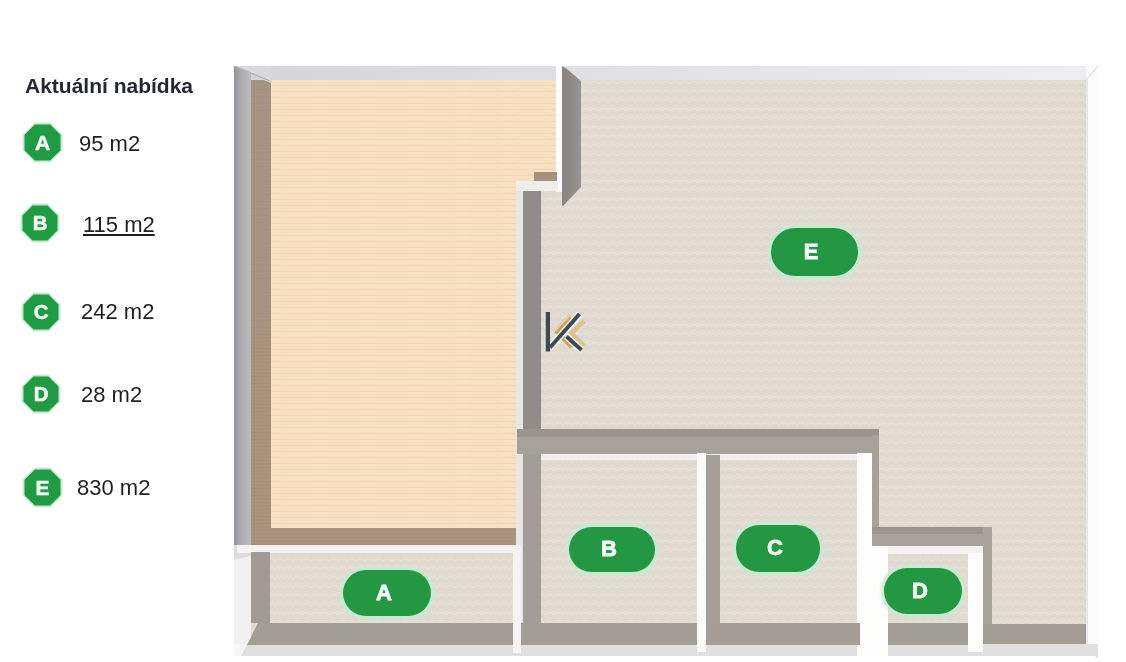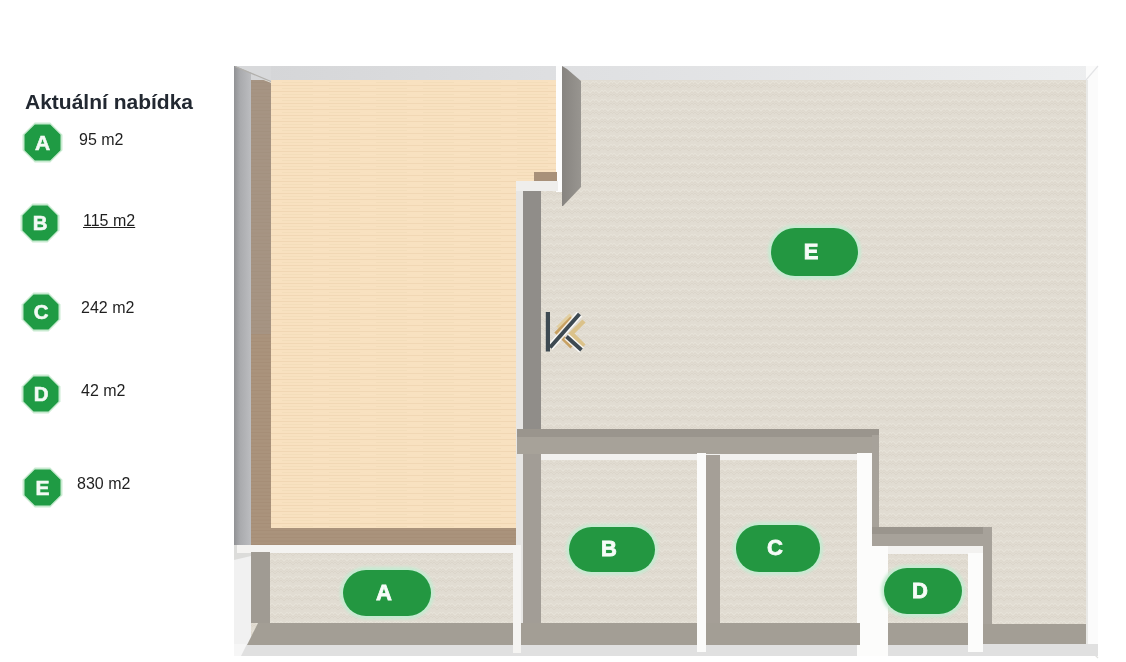--- a/index.html
+++ b/index.html
@@ -1,28 +1,28 @@
 <!DOCTYPE html>
 <html><head>
 <meta charset="utf-8">
 <style>
   html,body{margin:0;padding:0;background:#ffffff;width:1126px;height:662px;overflow:hidden;}
   body{font-family:"Liberation Sans", sans-serif;}
   svg{overflow:visible;}
   .abs{position:absolute;}
-  .label{font-size:16px;color:#1f1f1f;}
+  .label{font-size:22px;color:#1f1f1f;}
   .octtxt{font-weight:bold;fill:#f2faf4;font-size:21px;font-family:"Liberation Sans",sans-serif;stroke:#f2faf4;stroke-width:0.6;}
   .pilltxt{font-weight:bold;fill:#f6fcf8;font-size:22px;font-family:"Liberation Sans",sans-serif;stroke:#f6fcf8;stroke-width:0.8;}
 </style>
 </head>
 <body>
 
 <div class="abs" style="left:0;top:0;width:230px;height:662px;">
 
-  <div class="abs" style="left:25px;top:74px;font-size:21px;font-weight:bold;color:#222831;margin-top:16px;">Aktuální nabídka</div>
+  <div class="abs" style="left:25px;top:74px;font-size:21px;font-weight:bold;color:#222831;">Aktuální nabídka</div>
 
   <svg class="abs" style="left:24px;top:124px;" width="37" height="37" viewBox="0 0 37 37">
     <polygon points="10.8,-1.5 26.2,-1.5 38.5,10.8 38.5,26.2 26.2,38.5 10.8,38.5 -1.5,26.2 -1.5,10.8" fill="#c2e8cb" opacity="0.9"></polygon>
       <polygon points="10.8,0.5 26.2,0.5 36.5,10.8 36.5,26.2 26.2,36.5 10.8,36.5 0.5,26.2 0.5,10.8" fill="#1f9b44"></polygon>
     <text x="18.5" y="25.5" text-anchor="middle" class="octtxt">A</text>
   </svg>
 
   <div class="abs label" style="left:79px;top:131px;">95 m2</div>
 
   <svg class="abs" style="left:22px;top:205px;" width="36" height="36" viewBox="0 0 37 37">
@@ -40,21 +40,21 @@
   </svg>
 
   <div class="abs label" style="left:81px;top:299px;">242 m2</div>
 
   <svg class="abs" style="left:23px;top:376px;" width="36" height="36" viewBox="0 0 37 37">
     <polygon points="10.8,-1.5 26.2,-1.5 38.5,10.8 38.5,26.2 26.2,38.5 10.8,38.5 -1.5,26.2 -1.5,10.8" fill="#c2e8cb" opacity="0.9"></polygon>
       <polygon points="10.8,0.5 26.2,0.5 36.5,10.8 36.5,26.2 26.2,36.5 10.8,36.5 0.5,26.2 0.5,10.8" fill="#1f9b44"></polygon>
     <text x="18.5" y="25.5" text-anchor="middle" class="octtxt">D</text>
   </svg>
 
-  <div class="abs label" style="left:81px;top:382px;">42 m2</div>
+  <div class="abs label" style="left:81px;top:382px;">28 m2</div>
 
   <svg class="abs" style="left:24px;top:469px;" width="37" height="37" viewBox="0 0 37 37">
     <polygon points="10.8,-1.5 26.2,-1.5 38.5,10.8 38.5,26.2 26.2,38.5 10.8,38.5 -1.5,26.2 -1.5,10.8" fill="#c2e8cb" opacity="0.9"></polygon>
       <polygon points="10.8,0.5 26.2,0.5 36.5,10.8 36.5,26.2 26.2,36.5 10.8,36.5 0.5,26.2 0.5,10.8" fill="#1f9b44"></polygon>
     <text x="18.5" y="25.5" text-anchor="middle" class="octtxt">E</text>
   </svg>
 
   <div class="abs label" style="left:77px;top:475px;text-align:right;">830 m2</div>
 </div>
 

